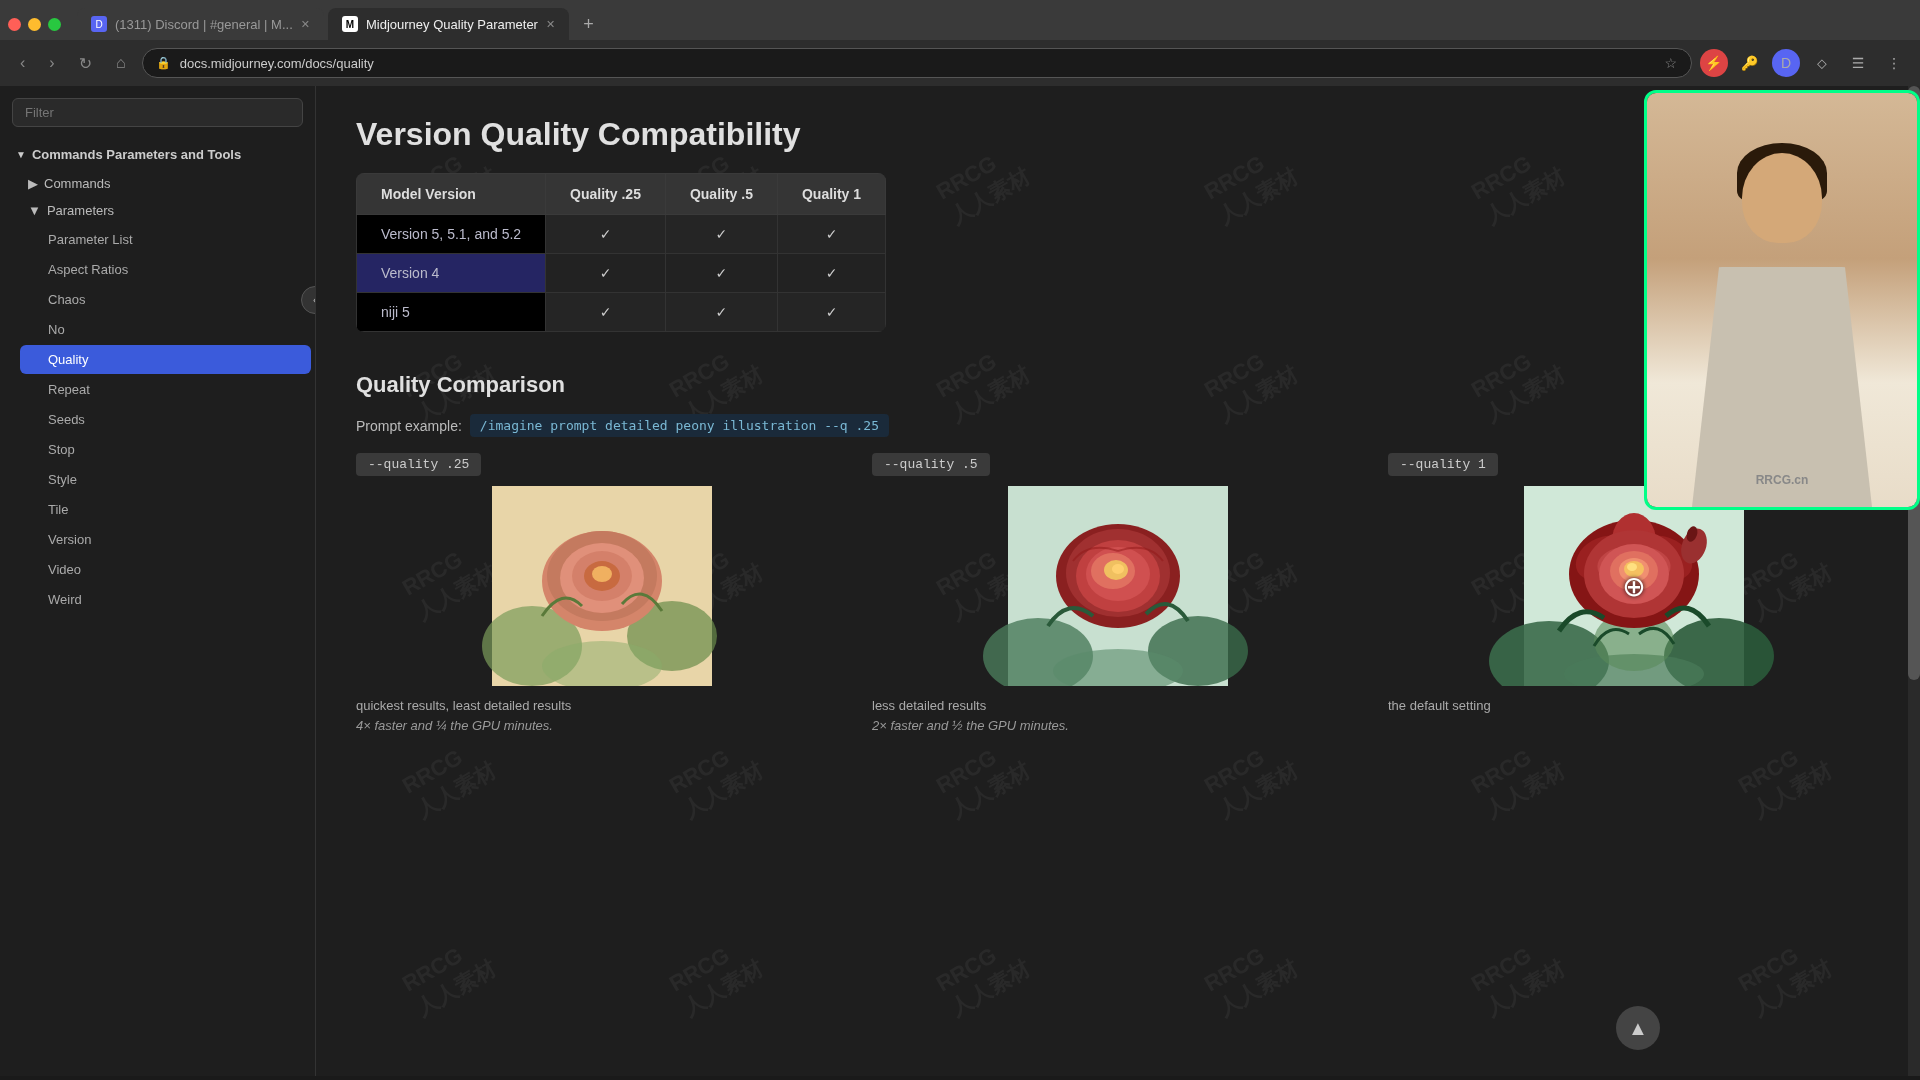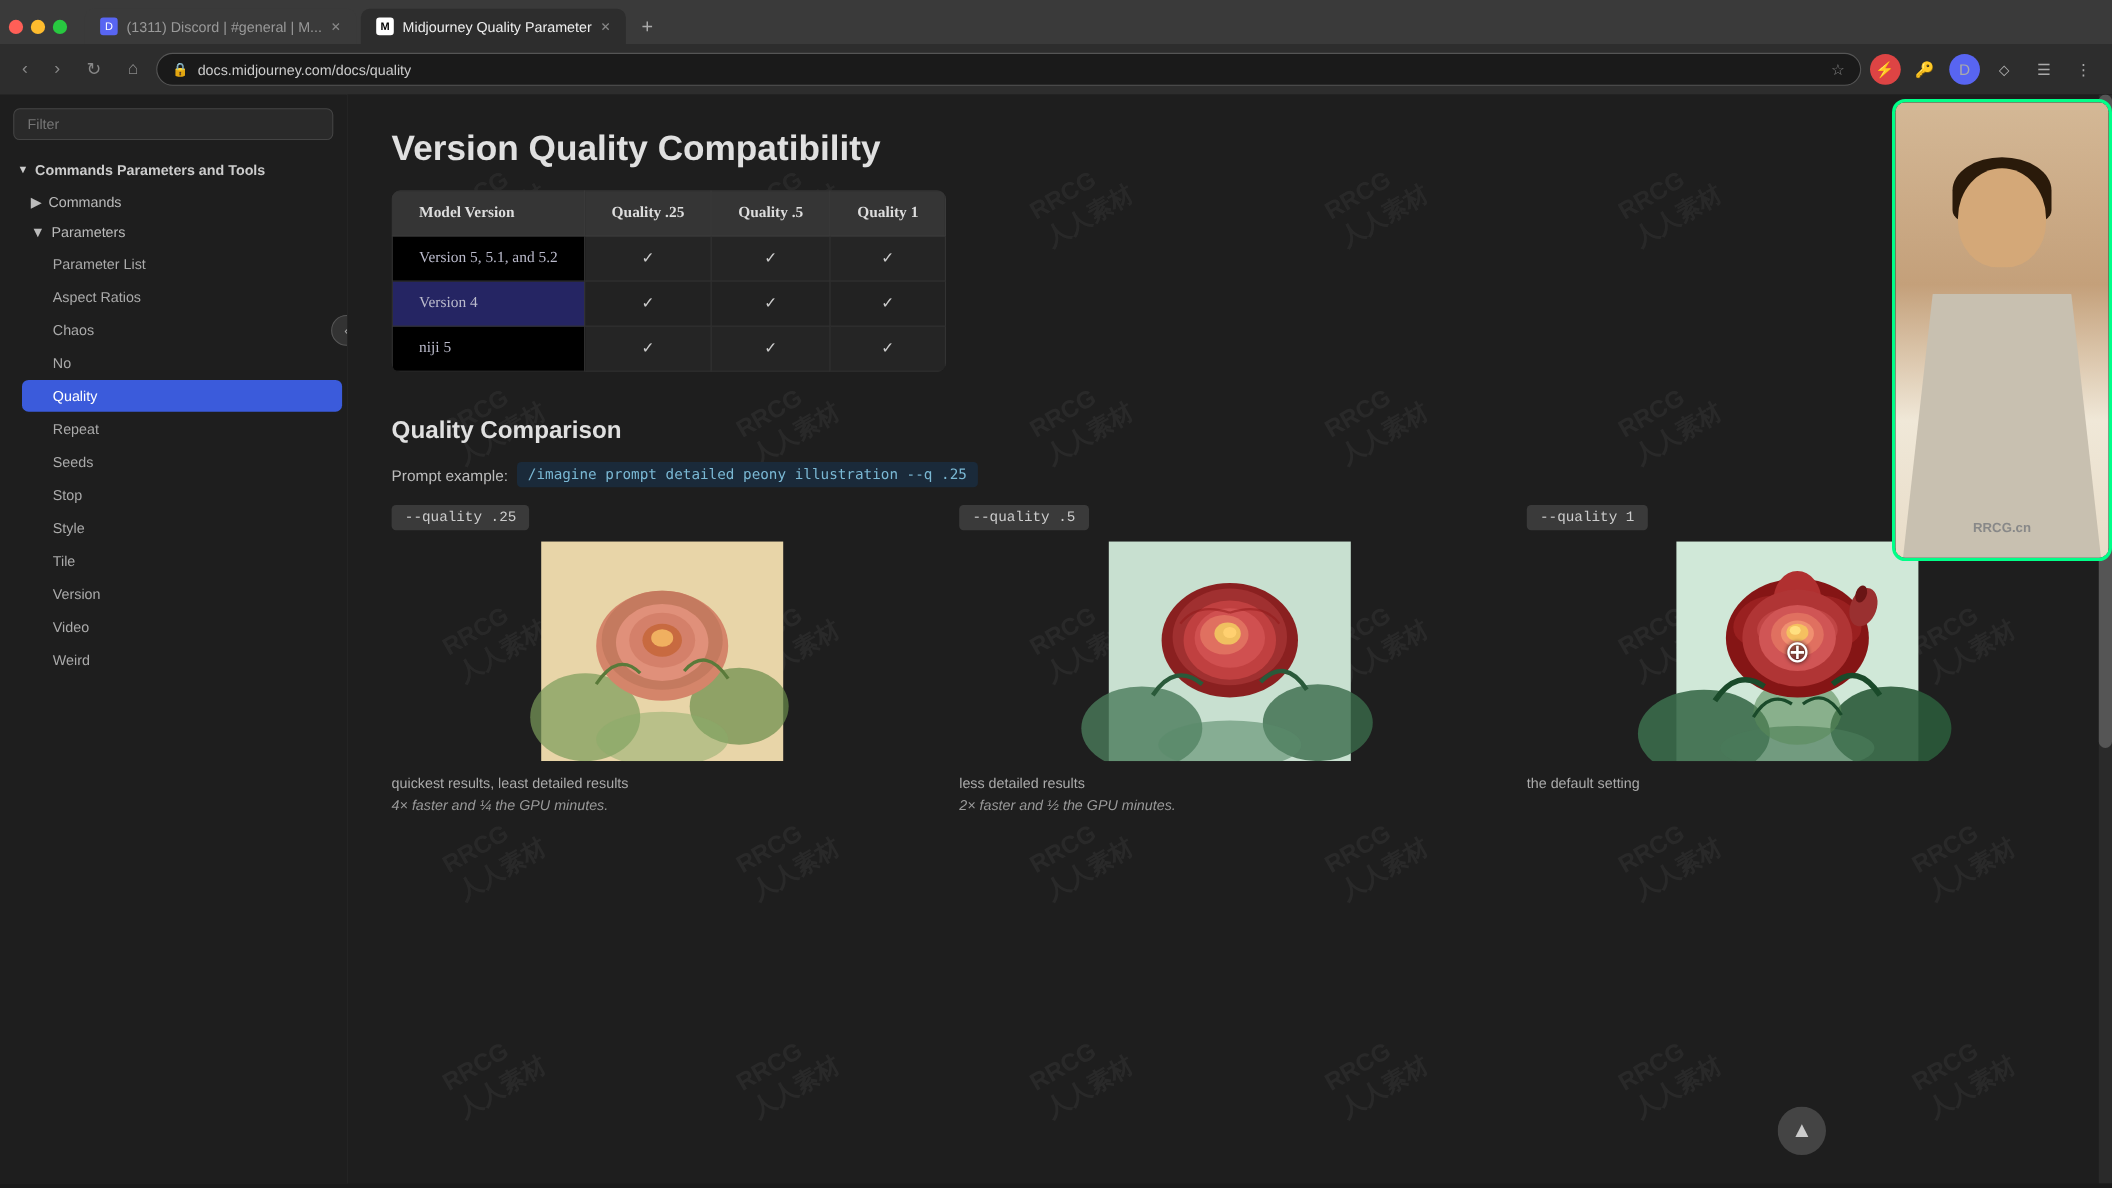--- a/index.html
+++ b/index.html
@@ -124,21 +124,20 @@
 
     h2 { color: #e0e0e0; font-size: 32px; margin-bottom: 20px; }
 
     
     .compat-table {
       border-collapse: collapse;
       margin-bottom: 40px;
       background: #252525;
       border-radius: 8px;
       overflow: hidden;
-      font-family: Liberation Serif, serif;
     }
     .compat-table th {
       background: #353535;
       color: #ddd;
       padding: 12px 24px;
       text-align: center;
       font-size: 14px;
       border: 1px solid #3a3a3a;
     }
     .compat-table th:first-child { text-align: left; }
@@ -199,21 +198,21 @@
     .scrollbar-thumb {
       position: absolute; top: 0; width: 100%; height: 60%;
       background: #555; border-radius: 6px;
     }
 
     
     .video-overlay {
       position: fixed;
       right: 0;
       top: 90px;
-      width: 200px;
+      width: 276px;
       height: 420px;
       border: 3px solid #00ff88;
       border-radius: 12px;
       overflow: hidden;
       z-index: 100;
       background: #1a1a1a;
     }
     .video-person {
       width: 100%; height: 100%;
       background: linear-gradient(180deg, #d4b896 0%, #c4a07a 40%, #f0e8d8 70%, #e8dcc8 100%);

